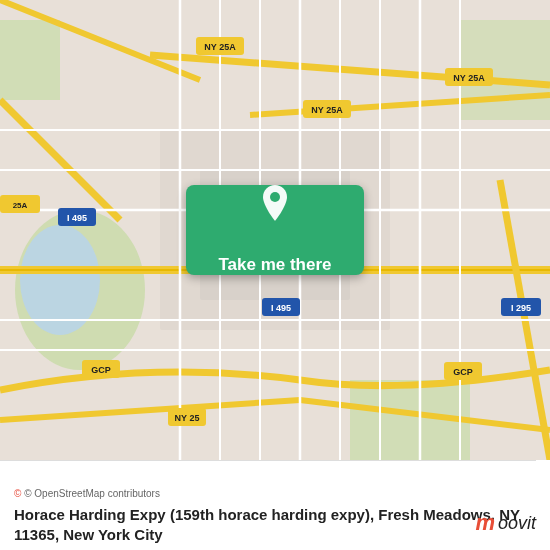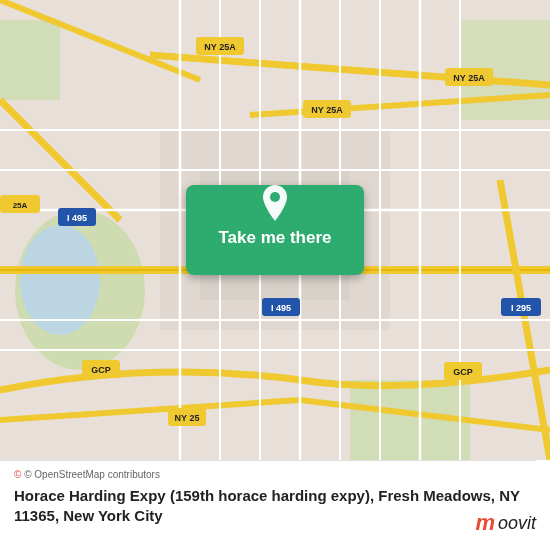--- a/index.html
+++ b/index.html
@@ -32,21 +32,21 @@
       transform: translate(-50%, -50%);
       background-color: #2eab6f;
       color: white;
       border: none;
       border-radius: 8px;
       padding: 0;
       cursor: pointer;
       display: flex;
       flex-direction: column;
       align-items: center;
-      justify-content: flex-start;
+      justify-content: space-between;
       width: 178px;
       height: 90px;
       box-shadow: 0 3px 10px rgba(0,0,0,0.3);
     }
 
     #take-me-there-btn .pin-icon {
       margin-bottom: 4px;
     }
 
     #take-me-there-btn .btn-label {
@@ -55,21 +55,21 @@
       color: white;
       white-space: nowrap;
     }
 
     #footer {
       width: 536px;
       height: 90px;
       background: white;
       display: flex;
       flex-direction: column;
-      justify-content: flex-start;
+      justify-content: flex-end;
       padding: 8px 14px 6px 14px;
       border-top: 1px solid #ddd;
     }
 
     #footer-copyright {
       font-size: 10px;
       color: #666;
       margin-bottom: 6px;
     }
 

